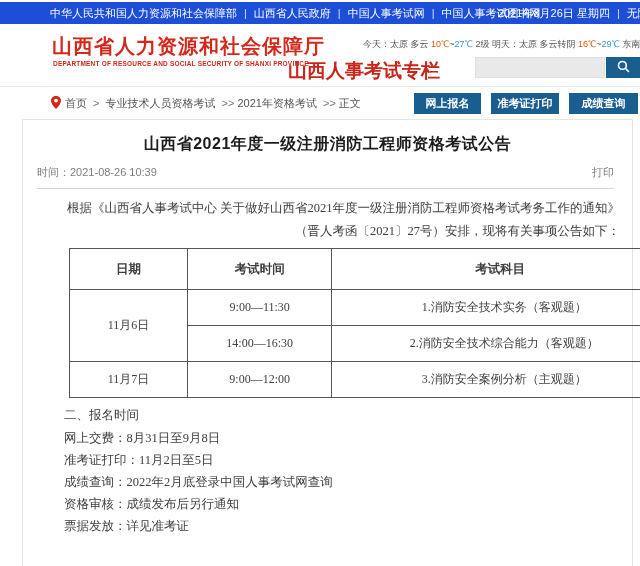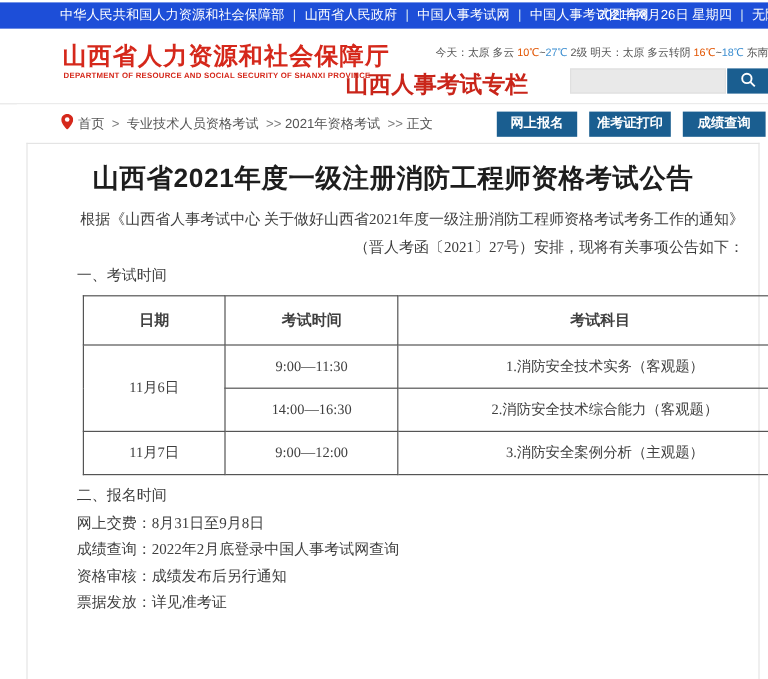--- a/index.html
+++ b/index.html
@@ -34,21 +34,21 @@
   .crumb{cursor:pointer;}
   .crumb-sep{color:#777;margin:0 3px;}
   .qbtn{position:absolute;top:6px;height:21px;background:#1a5e90;color:#fff;font-size:11px;font-weight:bold;
     text-align:center;line-height:21px;cursor:pointer;border:none;padding:0;}
   .qbtn1{left:400px;width:67px;}
   .qbtn2{left:477px;width:68px;}
   .qbtn3{left:555px;width:69px;}
   
   .content-box{position:absolute;top:119px;left:22px;width:611px;height:520px;background:#fff;
     border:1px solid #e4e4e4;border-bottom:none;box-sizing:border-box;}
-  .article-title{margin:14px 10px 0 10px;text-align:center;font-size:22px;font-weight:bold;color:#1d1d1d;letter-spacing:.5px;}
+  .article-title{margin:14px 10px 0 10px;text-align:center;font-size:16px;font-weight:bold;color:#1d1d1d;letter-spacing:.5px;}
   .meta-row{display:flex;justify-content:space-between;margin:10px 18px 0 14px;padding-bottom:8px;
     border-bottom:1px solid #d8d8d8;font-size:11px;color:#7d7d7d;}
   .print-btn{cursor:pointer;color:#7d7d7d;}
   .article-body{padding:8px 12px 0 16px;font-family:"Liberation Serif",serif;font-size:12.5px;color:#3e3e3e;}
   .article-body p{margin:0;text-indent:2em;line-height:23px;text-align:right;}
   .sec-title{line-height:23px;text-indent:2em;}
   .exam-table{border-collapse:collapse;margin:5px 0 4px 30px;width:600px;font-size:12px;color:#3e3e3e;
     font-family:"Liberation Serif",serif;}
   .exam-table th,.exam-table td{border:1px solid #555;}
   .exam-table th{height:38px;font-size:12.5px;font-weight:bold;text-align:center;}
@@ -71,21 +71,21 @@
   <span class="tb-right">
     <span>2021年8月26日 星期四</span><span class="tb-sep">|</span><span>无障碍浏览</span>
   </span>
 </div>
 
 <div class="header">
   <div class="org-name">山西省人力资源和社会保障厅</div>
   <div class="org-en">DEPARTMENT OF RESOURCE AND SOCIAL SECURITY OF SHANXI PROVINCE</div>
   <div class="column-title">山西人事考试专栏</div>
   <div class="weather">
-    <span>今天：太原 多云 </span><span class="t-low">10℃</span><span>~</span><span class="t-high">27℃</span><span> 2级 </span><span>明天：太原 多云转阴 </span><span class="t-low">16℃</span><span>~</span><span class="t-high">18℃</span><span> 东南风 </span>
+    <span>今天：太原 多云 </span><span class="t-low">10℃</span><span>~</span><span class="t-high">27℃</span><span> 2级 </span><span>明天：太原 多云转阴 </span><span class="t-low">16℃</span><span>~</span><span class="t-high">29℃</span><span> 东南风 </span>
   </div>
   <input class="search-input" type="text" value="" style="">
   <button class="search-btn">
     <span>
       <svg width="13" height="13" viewBox="0 0 13 13">
         <circle cx="5.4" cy="5.4" r="3.9" fill="none" stroke="#fff" stroke-width="1.6"></circle>
         <line x1="8.4" y1="8.4" x2="12" y2="12" stroke="#fff" stroke-width="1.6"></line>
       </svg>
     </span>
   </button>
@@ -101,23 +101,26 @@
   <span class="crumbs">
     <span class="crumb">首页</span><span class="crumb-sep"> &gt; </span><span class="crumb">专业技术人员资格考试</span><span class="crumb-sep"> &gt;&gt;</span><span class="crumb">2021年资格考试</span><span class="crumb-sep"> &gt;&gt;</span><span class="crumb">正文</span>
   </span>
   <button class="qbtn qbtn1">网上报名</button>
   <button class="qbtn qbtn2">准考证打印</button>
   <button class="qbtn qbtn3">成绩查询</button>
 </div>
 
 <div class="content-box">
   <div class="article-title">山西省2021年度一级注册消防工程师资格考试公告</div>
+  <div class="meta-row">
+    <span>时间：2021-08-26 10:39</span>
+    <span class="print-btn">打印</span>
+  </div>
   <div class="article-body">
     <p>根据《山西省人事考试中心 关于做好山西省2021年度一级注册消防工程师资格考试考务工作的通知》（晋人考函〔2021〕27号）安排，现将有关事项公告如下：</p>
-    <div class="sec-title">一、考试时间</div>
 
     <table class="exam-table">
       <colgroup>
           <col class="col-date">
           <col class="col-time">
           <col class="col-subj">
         </colgroup>
       <thead>
         <tr>
           <th>日期</th>
@@ -138,18 +141,19 @@
         <tr>
           <td class="c">11月7日</td>
           <td class="c">9:00—12:00</td>
           <td class="s">3.消防安全案例分析（主观题）</td>
         </tr>
       </tbody>
     </table>
 
     <div class="sec-title sec2">二、报名时间</div>
     <div class="list-line">网上交费：8月31日至9月8日</div>
+    <div class="list-line">准考证打印：11月2日至5日</div>
     <div class="list-line">成绩查询：2022年2月底登录中国人事考试网查询</div>
     <div class="list-line">资格审核：成绩发布后另行通知</div>
     <div class="list-line">票据发放：详见准考证</div>
 
   </div>
 </div>
 
 </body></html>

